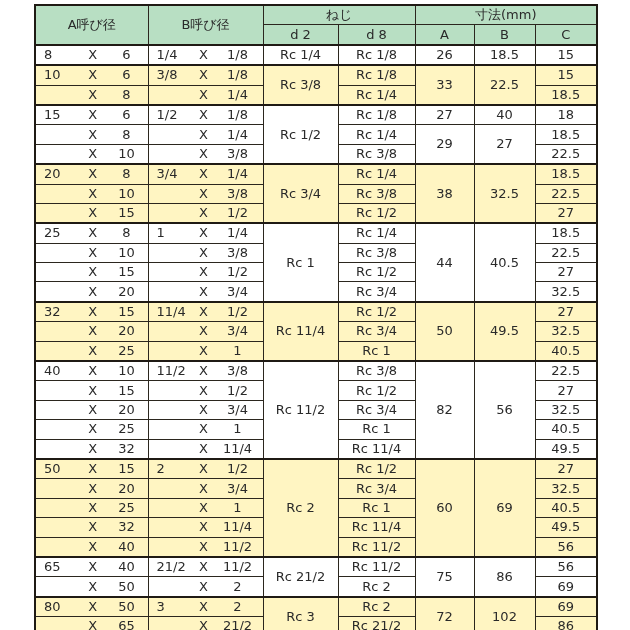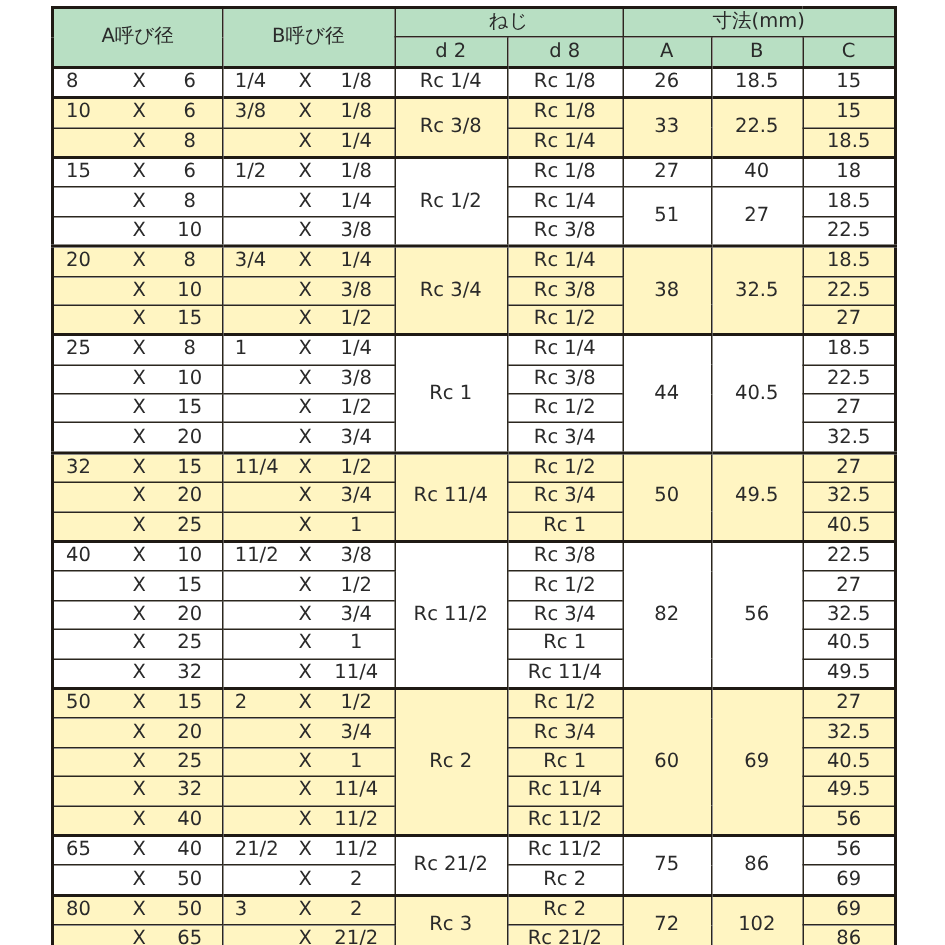--- a/index.html
+++ b/index.html
@@ -153,21 +153,21 @@
           </div>
         </td>
         <td>
           <div class="xcell bcell">
             <span class="a"></span>
             <span class="x">X</span>
             <span class="b">1/4</span>
           </div>
         </td>
         <td>Rc 1/4</td>
-        <td class="merge" rowspan="2">51</td>
+        <td class="merge" rowspan="2">29</td>
         <td class="merge" rowspan="2">27</td>
         <td>18.5</td>
       </tr>
       <tr class="w">
         <td>
           <div class="xcell">
             <span class="a"></span>
             <span class="x">X</span>
             <span class="b">10</span>
           </div>

